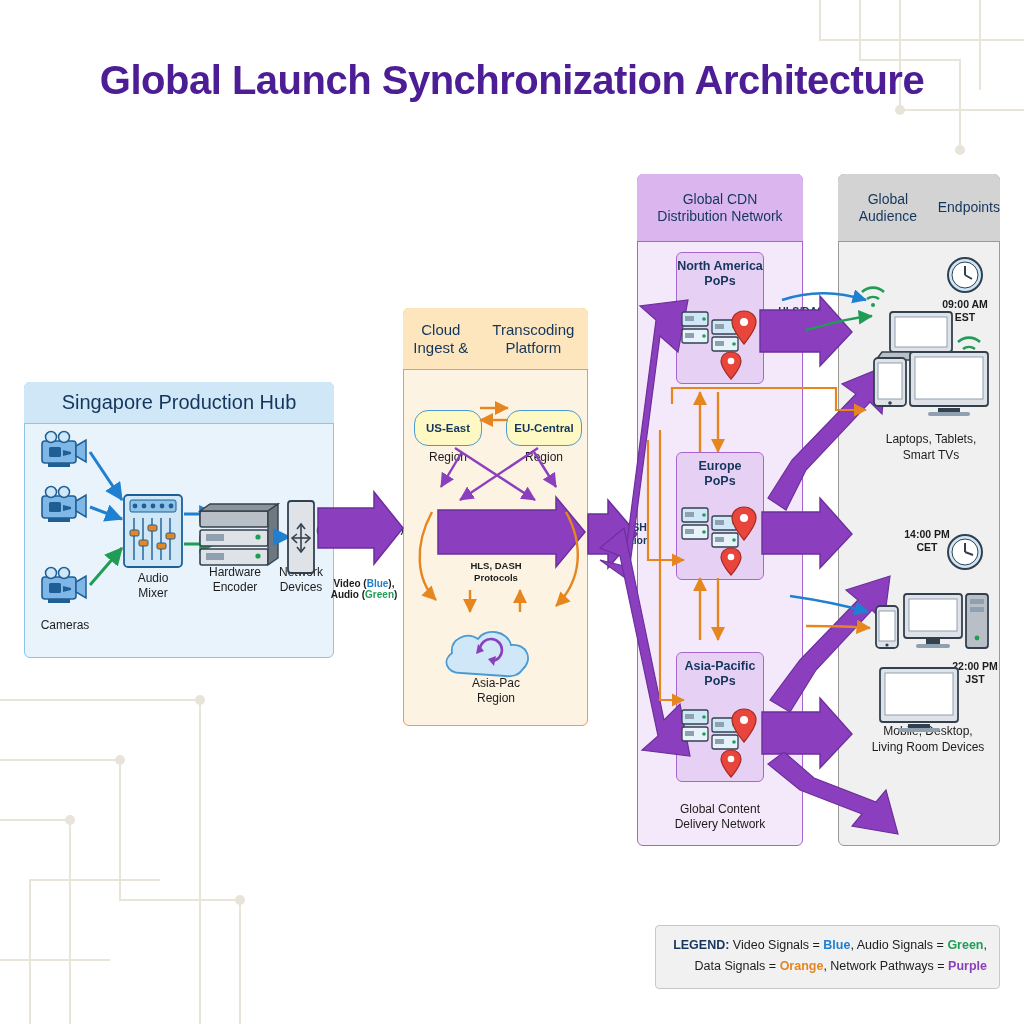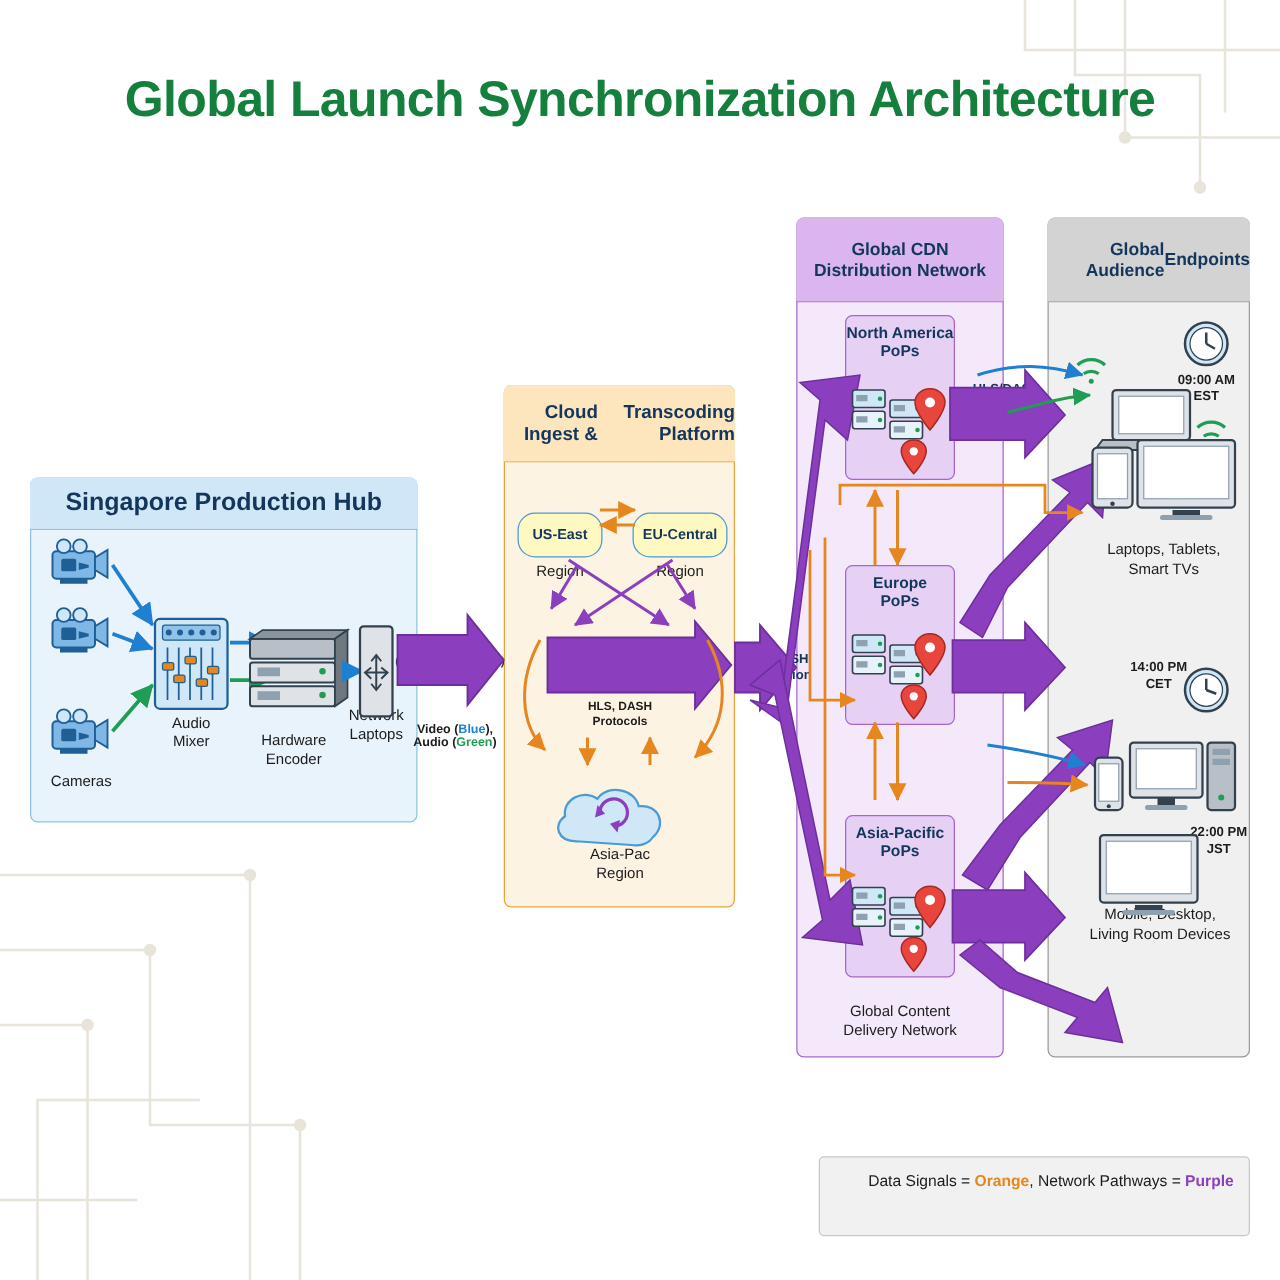--- a/index.html
+++ b/index.html
@@ -11,30 +11,30 @@
     position:relative;
     overflow:hidden;
   }
   .bg-decor { position:absolute; inset:0; z-index:0; pointer-events:none; }
 
   #canvas { position:absolute; inset:0; z-index:1; }
 
   .title {
     position:absolute; left:0; top:58px; width:1024px;
     text-align:center;
-    font-size:40px; font-weight:bold; color:#15803d;
+    font-size:40px; font-weight:bold; color:#4c1d95;
     letter-spacing:-0.5px;
   }
 
   
   .panel { position:absolute; border-radius:6px; }
   .panel-hdr {
     position:absolute; border-radius:6px 6px 0 0;
     display:flex; align-items:center; justify-content:center;
-    text-align:right; font-weight:bold; line-height:1.15;
+    text-align:center; font-weight:normal; line-height:1.15;
   }
 
   .sg-panel { left:24px; top:382px; width:310px; height:276px;
     background:#e9f3fb; border:1.5px solid #8cc4e8; }
   .sg-hdr { left:24px; top:382px; width:310px; height:42px;
     background:#cfe7f7; border-bottom:1.5px solid #8cc4e8;
     font-size:20px; color:#14365c; }
 
   .cloud-panel { left:403px; top:308px; width:185px; height:418px;
     background:#fdf3e2; border:1.5px solid #e8a33d; }
@@ -481,27 +481,27 @@
     <rect x="908" y="724" width="22" height="4" fill="#33414f"></rect>
     <rect x="898" y="728" width="42" height="4" rx="2" fill="#8fa0b0"></rect>
   </g>
 </svg>
 
 <div class="nodelabel" style="left:18px; top:618px; width:94px;">Cameras</div>
 <div class="nodelabel" style="left:110px; top:571px; width:86px;">
   <div>Audio</div>
   <div>Mixer</div>
 </div>
-<div class="nodelabel" style="left:190px; top:565px; width:90px;margin-top:20px;">
+<div class="nodelabel" style="left:190px; top:565px; width:90px;">
   <div>Hardware</div>
   <div>Encoder</div>
 </div>
 <div class="nodelabel" style="left:262px; top:565px; width:78px;">
   <div>Network</div>
-  <div>Laptops</div>
+  <div>Devices</div>
 </div>
 
 <div class="srt-lbl" style="left:316px; top:510px; width:88px; color:#14365c;">
   <div style="font-size:12.5px;">SRT Uplink</div>
   <div style="font-size:9.5px;">(Low Latency, FEC)</div>
 </div>
 <div class="srt-lbl" style="left:320px; top:578px; width:88px; font-size:10px; color:#1c1c1c;">
   <div><span>Video (</span><span class="c-blue">Blue</span><span>),</span></div>
   <div><span>Audio (</span><span class="c-green">Green</span><span>)</span></div>
 </div>
@@ -583,15 +583,19 @@
   <div>Laptops, Tablets,</div>
   <div>Smart TVs</div>
 </div>
 <div class="devcap" style="left:848px; top:724px; width:160px;">
   <div>Mobile, Desktop,</div>
   <div>Living Room Devices</div>
 </div>
 
 <div class="legend">
   <div>
+    <b>LEGEND:</b>
+    <span>Video Signals = </span><span class="c-blue">Blue</span><span>, Audio Signals = </span><span class="c-green">Green</span><span>,</span>
+  </div>
+  <div>
     <span>Data Signals = </span><span class="c-orange">Orange</span><span>, Network Pathways = </span><span class="c-purple">Purple</span>
   </div>
 </div>
 
 </body></html>

